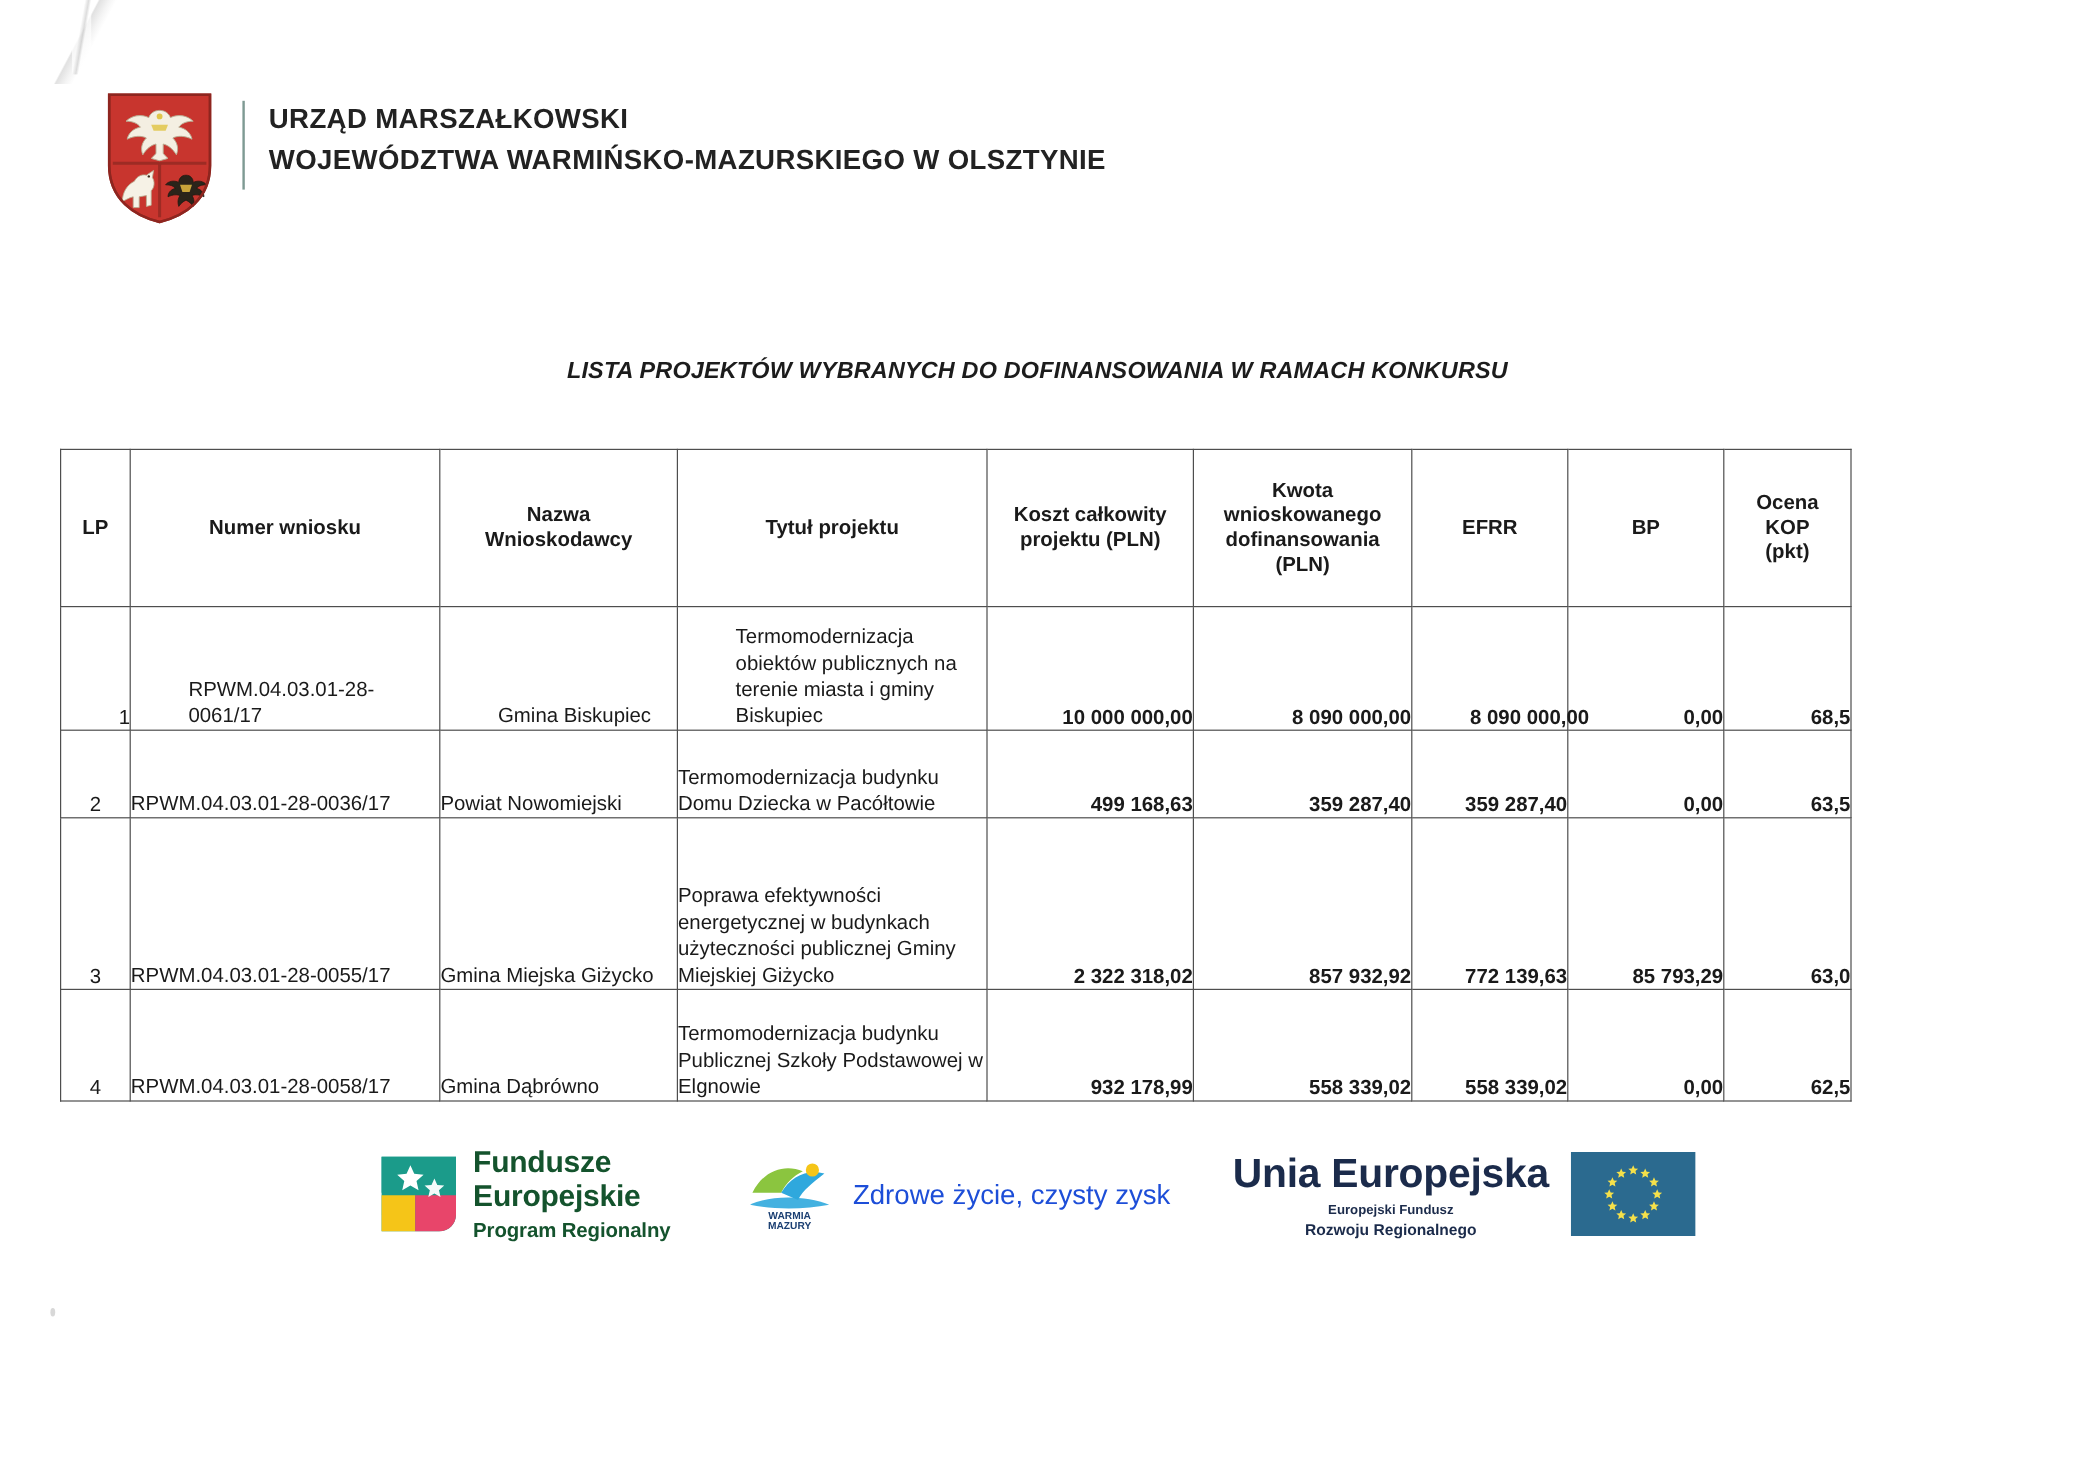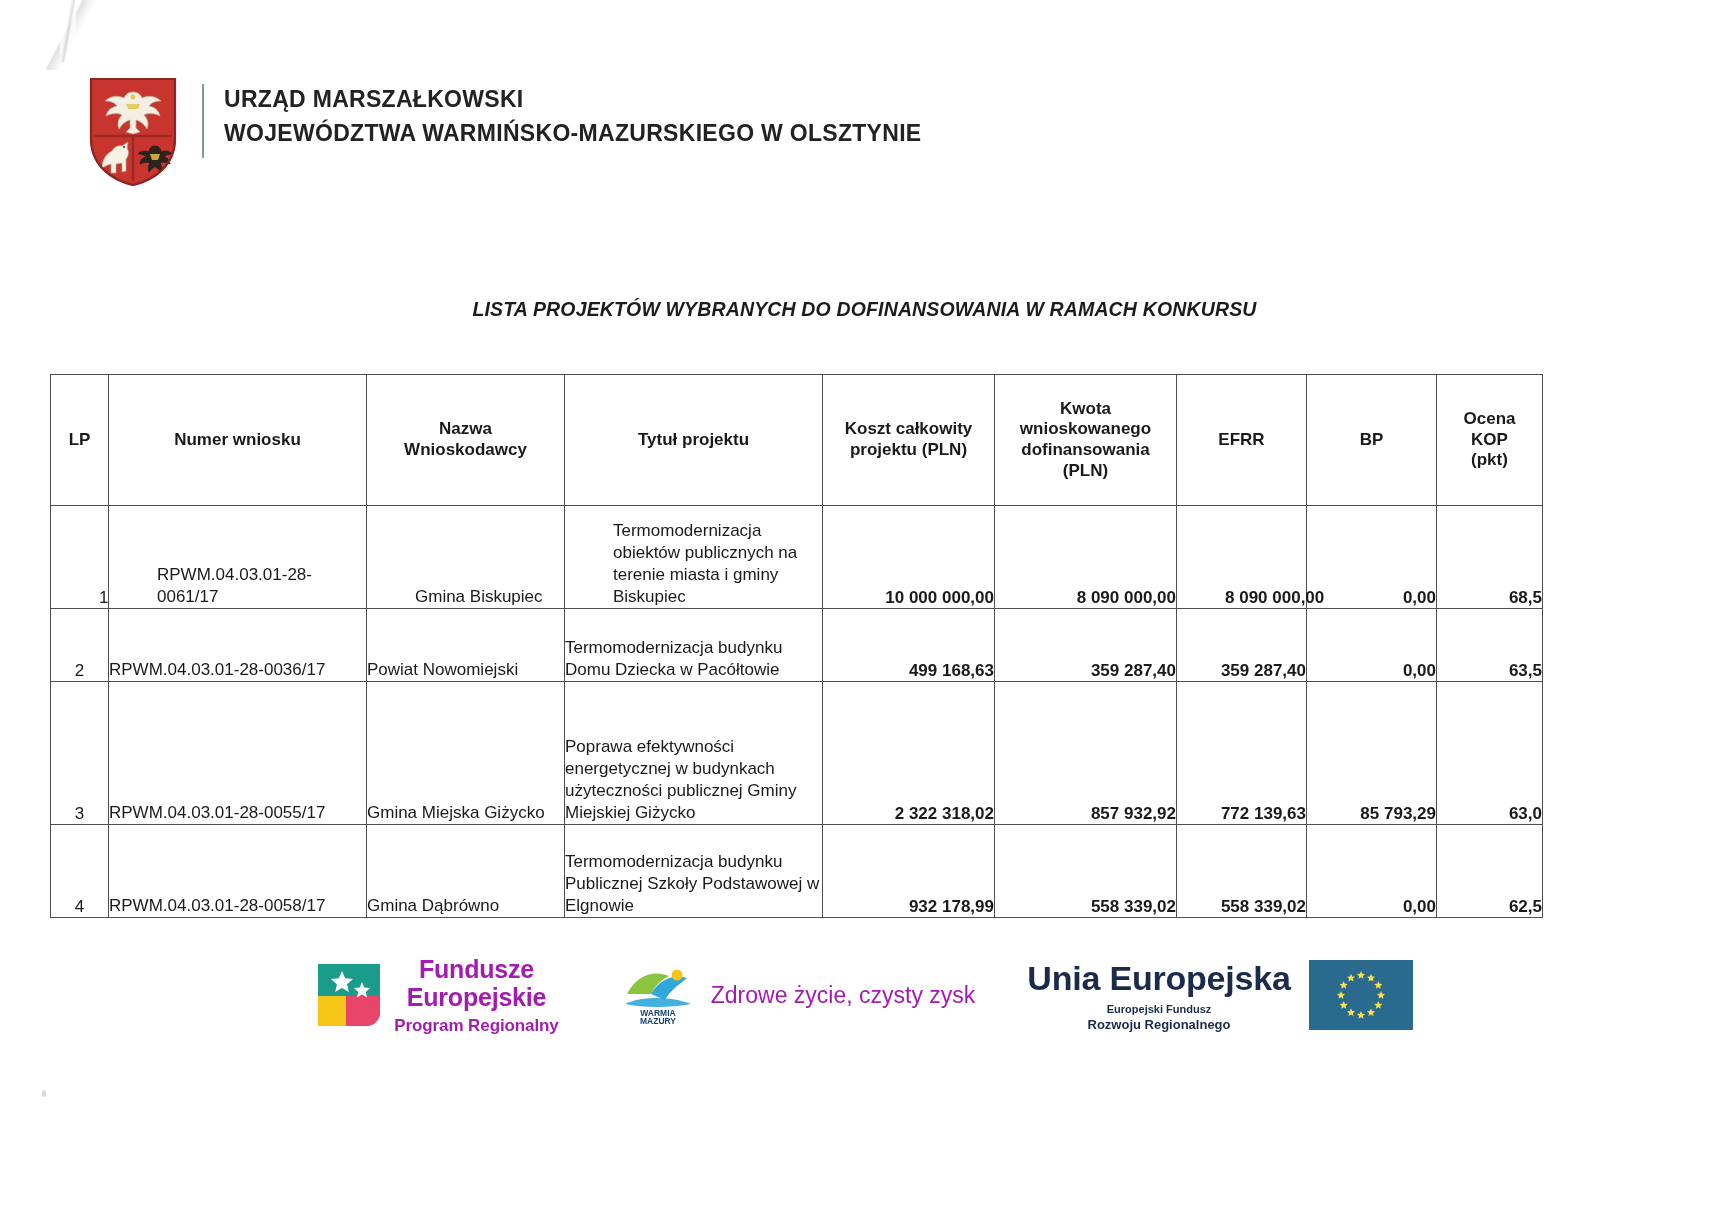--- a/index.html
+++ b/index.html
@@ -162,22 +162,21 @@
     margin-right: 62px;
   }
   .fe-mark {
     width: 66px; height: 66px;
     flex: none;
   }
   .fe-text {
     display: flex;
     flex-direction: column;
     line-height: 1.12;
-    color: #a21caf;
-    align-items: center;
+    color: #14532d;
   }
   .fe-t1, .fe-t2 {
     font-size: 25px;
     font-weight: bold;
     letter-spacing: -.2px;
   }
   .fe-t3 {
     font-size: 17px;
     font-weight: bold;
     margin-top: 5px;
@@ -186,21 +185,21 @@
 
   .logo-wm {
     display: flex;
     align-items: center;
     gap: 16px;
     margin-right: 52px;
   }
   .wm-mark { width: 74px; height: 62px; flex: none; }
   .wm-claim {
     font-size: 23px;
-    color: #a21caf;
+    color: #1d4ed8;
     font-weight: 500;
     white-space: nowrap;
   }
 
   .logo-eu {
     display: flex;
     align-items: center;
     gap: 18px;
   }
   .eu-text {

